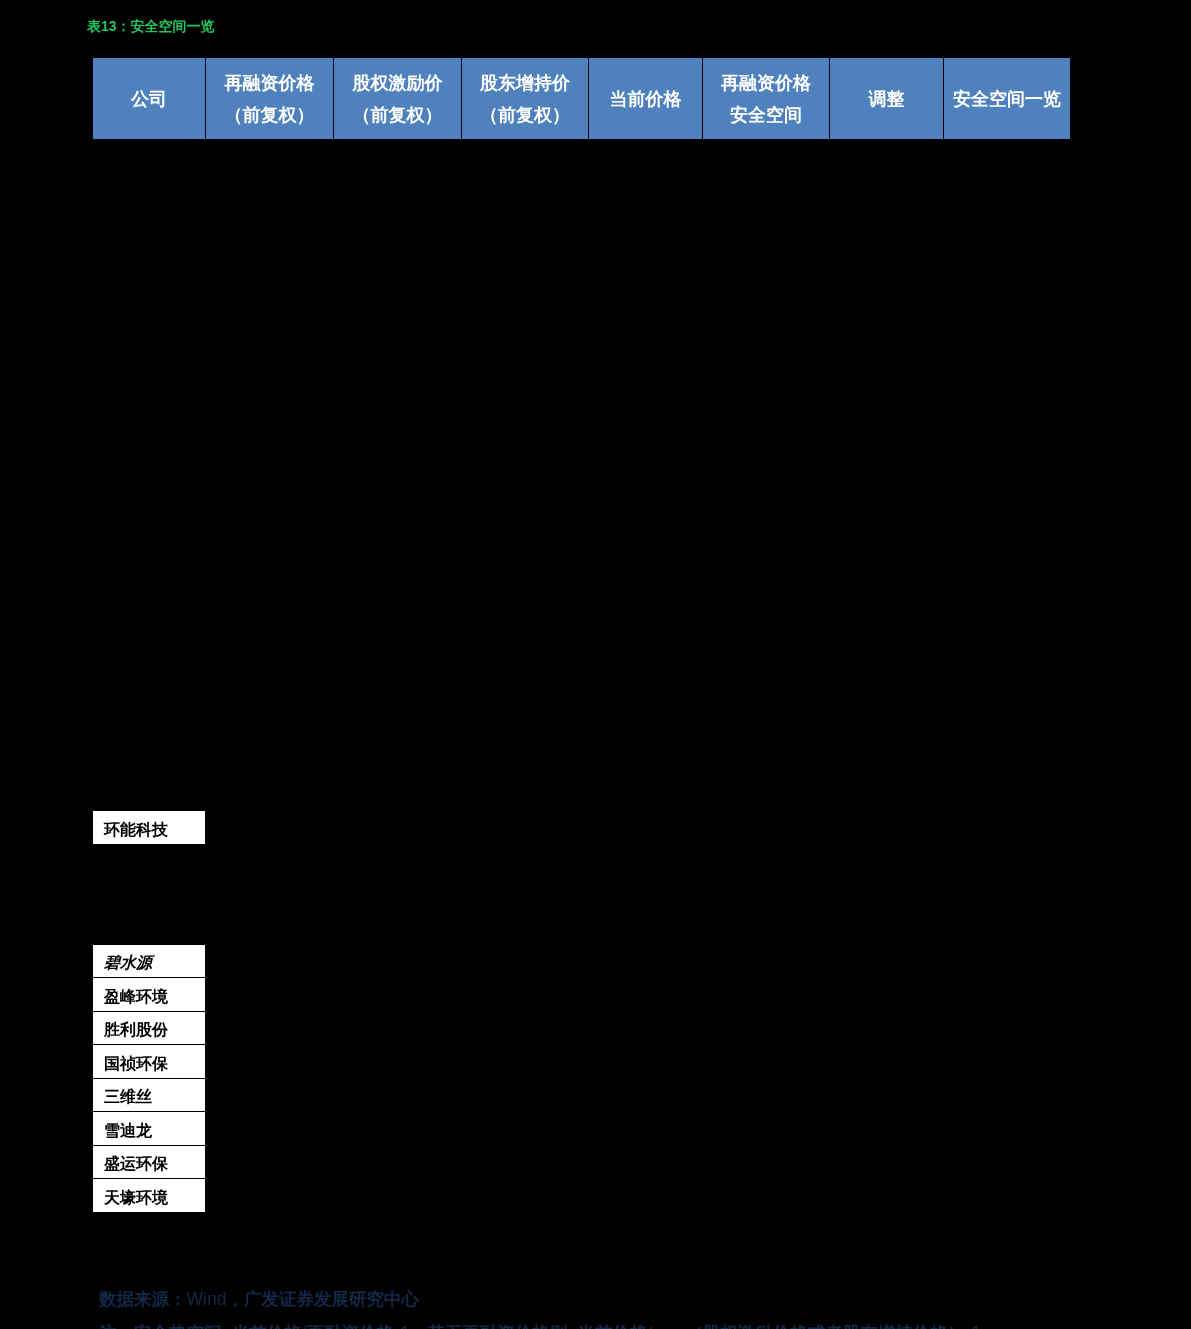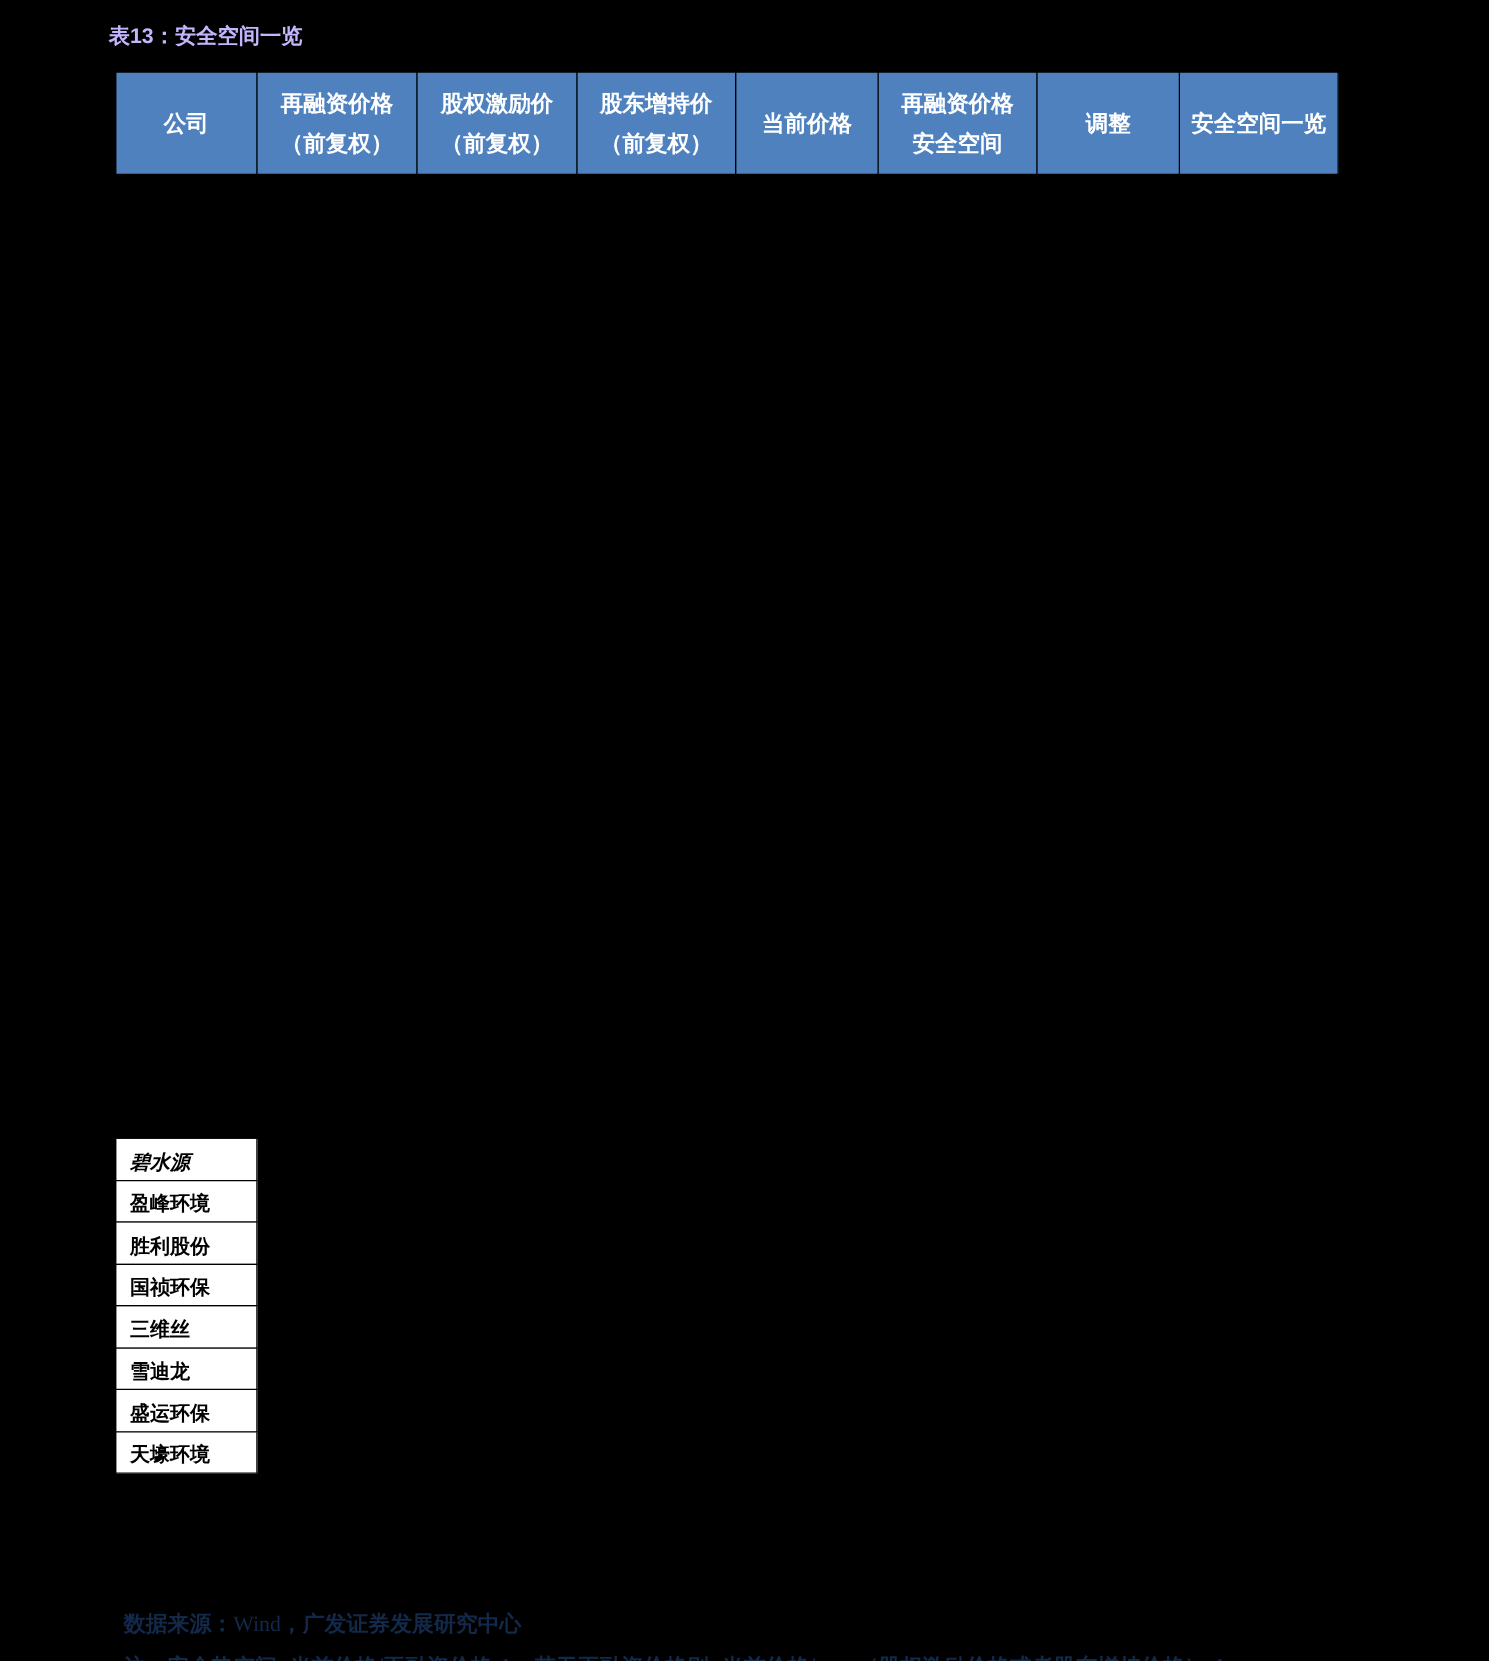--- a/index.html
+++ b/index.html
@@ -4,42 +4,42 @@
 <title>Table 13</title>
 <style>
   html,body{margin:0;padding:0;}
   body{width:1191px;height:1329px;overflow:hidden;position:relative;
        background:#000000;
        font-family:"Liberation Serif","DejaVu Serif",serif;
        -webkit-font-smoothing:antialiased;
        text-rendering:optimizeLegibility;}
   .page{position:absolute;left:0;top:0;width:1191px;height:1329px;background:#000000;}
 
-  .fig-title{position:absolute;left:87px;top:18px;font-size:17px;font-weight:bold;
+  .fig-title{position:absolute;left:87px;top:18px;font-size:14px;font-weight:bold;
        font-family:"Liberation Sans","DejaVu Sans",sans-serif;
-       color:#c4b5fd;white-space:nowrap;line-height:1.25;}
+       color:#22c55e;white-space:nowrap;line-height:1.25;}
 
   .tbl-wrap{position:absolute;left:92px;top:57px;width:978px;}
   table.t{border-collapse:collapse;table-layout:fixed;width:978px;}
   table.t td{padding:0;margin:0;}
 
   .hdr td{background:#4e81bd;color:#ffffff;text-align:center;vertical-align:middle;
        font-size:18px;font-weight:bold;line-height:32px;height:81px;
        border:1px solid #000000;}
 
   .body-row td{background:#ffffff;color:#000000;font-size:16px;font-weight:bold;
        border:1px solid #000000;vertical-align:middle;}
   .body-row td.empty{background:transparent;border:0 none;}
   table.t td.c-name{padding-left:11px;text-align:left;}
   .cell-txt{position:relative;top:3px;display:inline-block;}
 
   .gap td{background:transparent;border:0 none;padding:0;}
 
   .src{position:absolute;left:99px;top:1288px;font-size:17.5px;font-weight:bold;
-       font-family:Liberation Serif, serif;
+       font-family:Liberation Sans, sans-serif;
        color:#12294A;white-space:nowrap;line-height:1.3;}
   .ltn{font-weight:normal;}
   .fig-title .ltn{font-weight:bold;}
   .note{position:absolute;left:99px;top:1322px;font-size:17.5px;font-weight:bold;
        font-family:"Liberation Sans","DejaVu Sans",sans-serif;
        color:#12294A;white-space:nowrap;line-height:1.3;}
 </style>
 </head>
 <body>
 
@@ -88,20 +88,30 @@
             </td>
             <td>
               <div>安全空间一览</div>
             </td>
           </tr>
         </thead>
       <tbody>
           <tr class="gap" style="height: 671px;">
             <td colspan="8"></td>
           </tr>
+          <tr class="body-row" style="height: 33.5px;">
+            <td class="c-name"><span class="cell-txt">环能科技</span></td>
+            <td class="empty"><span class="cell-txt"></span></td>
+            <td class="empty"><span class="cell-txt"></span></td>
+            <td class="empty"><span class="cell-txt"></span></td>
+            <td class="empty"><span class="cell-txt"></span></td>
+            <td class="empty"><span class="cell-txt"></span></td>
+            <td class="empty"><span class="cell-txt"></span></td>
+            <td class="empty"><span class="cell-txt"></span></td>
+          </tr>
           <tr class="gap" style="height: 100px;">
             <td colspan="8"></td>
           </tr>
           <tr class="body-row" style="height: 33.5px; font-style: italic;">
             <td class="c-name"><span class="cell-txt">碧水源</span></td>
             <td class="empty"><span class="cell-txt"></span></td>
             <td class="empty"><span class="cell-txt"></span></td>
             <td class="empty"><span class="cell-txt"></span></td>
             <td class="empty"><span class="cell-txt"></span></td>
             <td class="empty"><span class="cell-txt"></span></td>

